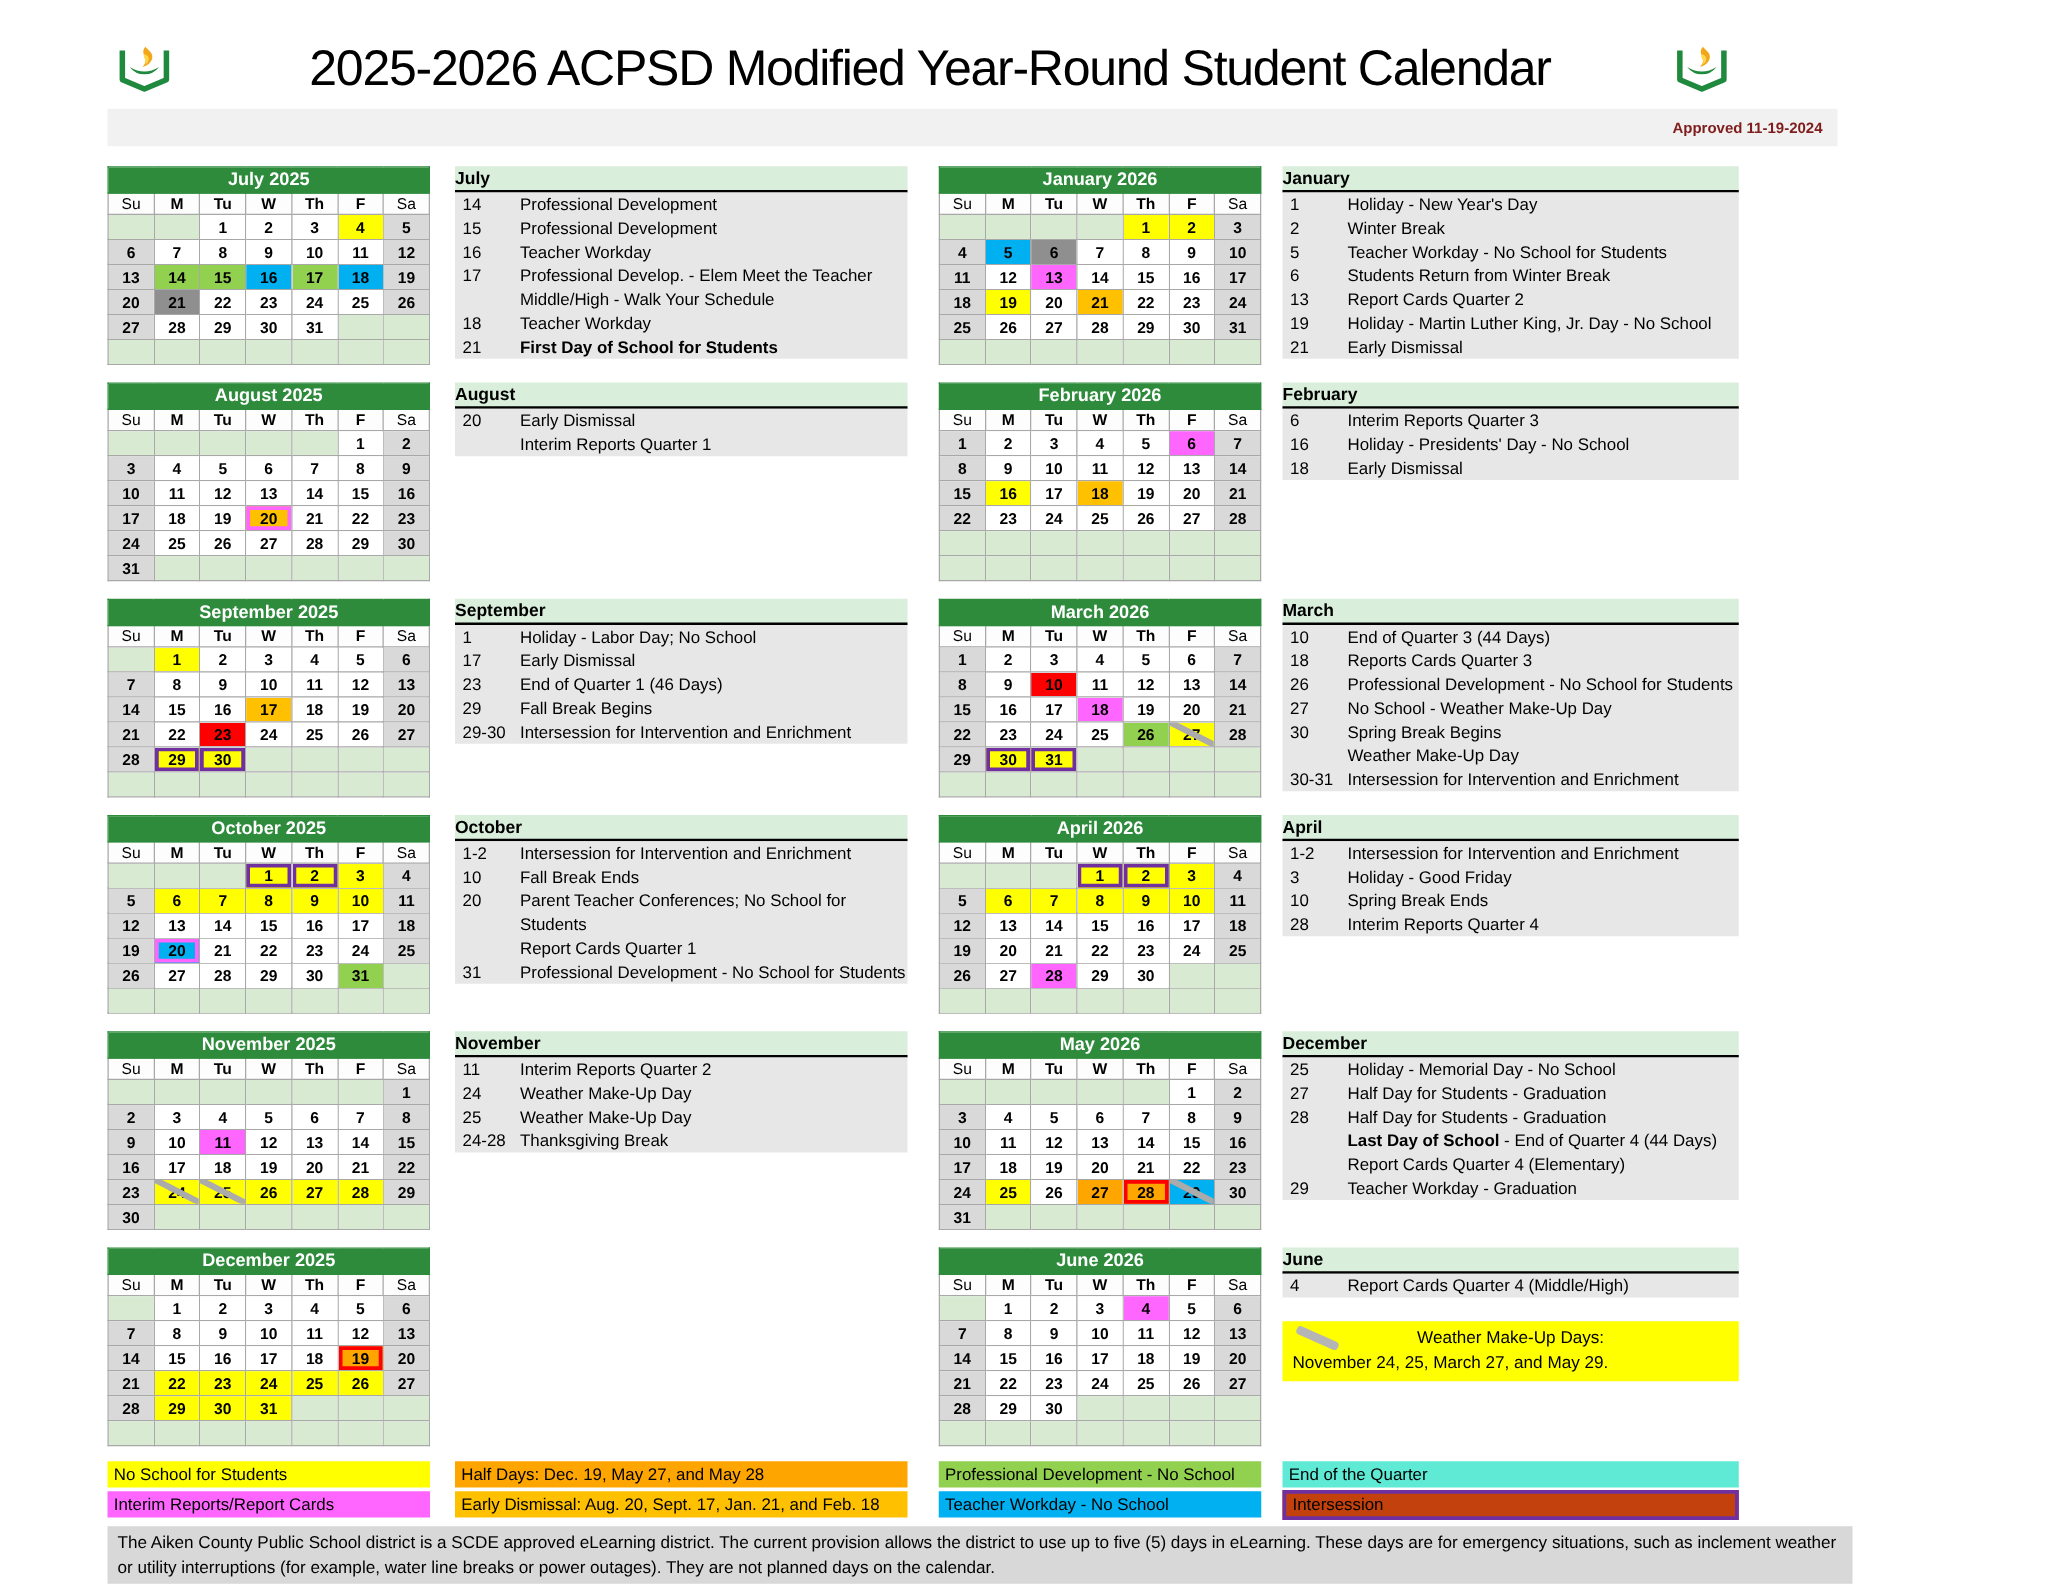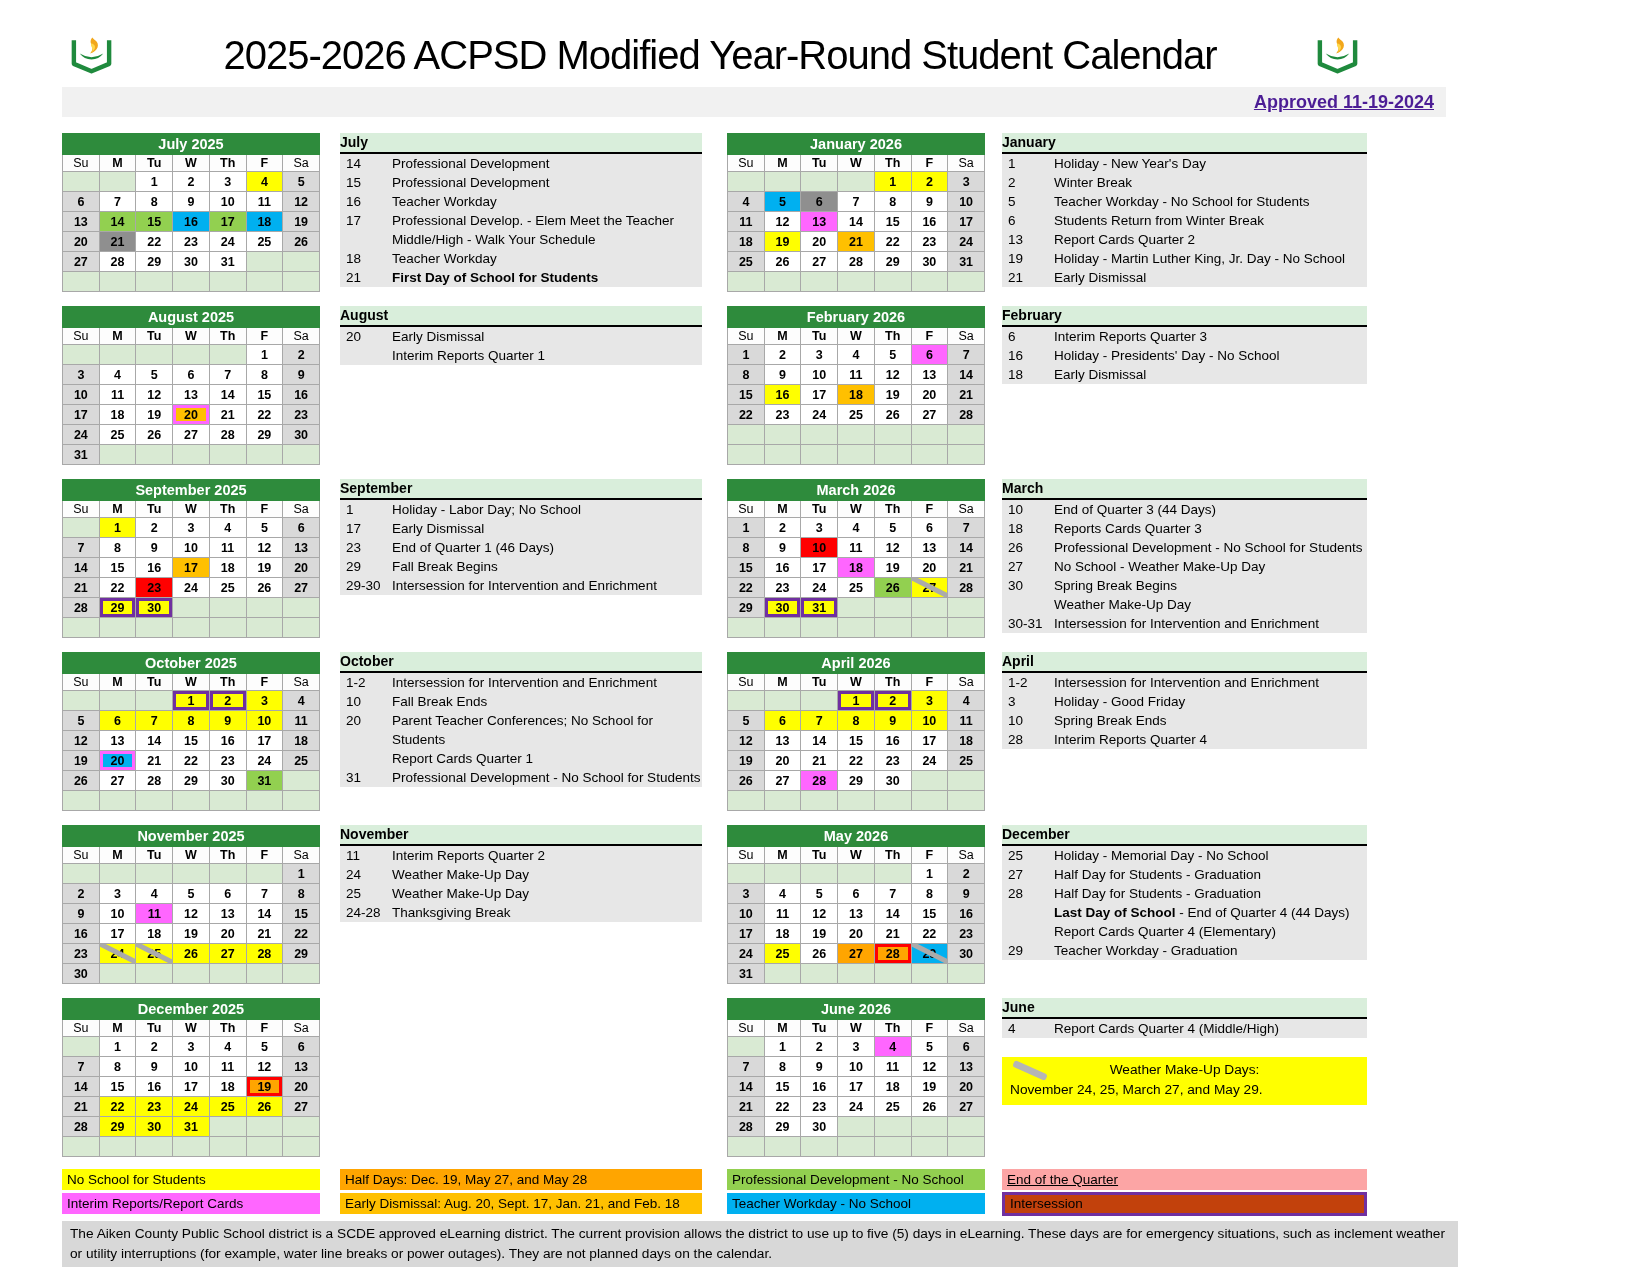--- a/index.html
+++ b/index.html
@@ -1,25 +1,25 @@
 <!DOCTYPE html>
 <html><head>
 <meta charset="utf-8">
 <style>
   html,body{margin:0;padding:0;background:#fff;}
   body{width:1650px;height:1275px;overflow:hidden;font-family:"Liberation Sans",sans-serif;color:#000;}
-  .page{width:1412px;margin-left:62px;position:relative;}
+  .page{width:1412px;margin-left:86px;position:relative;}
   
   .header{position:relative;padding-top:30px;}
   .logo{position:absolute;top:34px;width:47px;height:45px;}
   .logo.left{left:6px;}
   .logo.right{left:1252px;}
   .page-title{font-size:40px;font-weight:400;text-align:center;letter-spacing:-1px;position:relative;left:-48px;margin:0;line-height:50px;}
   .approved-band{margin-top:7px;background:#f1f1f1;height:30px;line-height:30px;text-align:right;padding-right:12px;width:1372px;}
-  .approved-band span{color:#4c1d95;font-weight:700;font-size:18px;text-decoration:underline;}
+  .approved-band span{color:#7f1d1d;font-weight:700;font-size:12px;}
   
   .months-grid{margin-top:16px;display:grid;grid-template-columns:258px 20px 362px 25px 258px 17px 365px;row-gap:14px;align-items:start;}
   table.cal{border-collapse:collapse;width:258px;table-layout:fixed;border:1px solid #7f7f7f;}
   .cal th,.cal td{border:1px solid #a8a8a8;padding:0;}
   .cal .mh{background:#2e8b3c;color:#fff;font-size:14.5px;font-weight:700;height:20px;border:1px solid #2e8b3c;text-align:center;}
   .cal tr.dh th{height:16px;font-weight:400;font-size:12.5px;background:#fdfdfd;text-align:center;}
   .cal tr.dh th.b{font-weight:700;}
   .cal td{height:19px;text-align:center;font-weight:700;font-size:12.5px;position:relative;overflow:hidden;}
   .cal td.wd{background:#fff;}
   .cal td.we{background:#d9d9d9;}
@@ -1224,21 +1224,21 @@
           <div class="wline1">Weather Make-Up Days:</div>
           <div>November 24, 25, March 27, and May 29.</div>
         </div>
       </div>
     </div>
 
   <div class="legend-grid" id="legend">
       <div class="lg" style="grid-area: 1 / 1; background: rgb(255, 255, 0);">No School for Students</div>
       <div class="lg" style="grid-area: 1 / 3; background: rgb(255, 165, 0);">Half Days: Dec. 19, May 27, and May 28</div>
       <div class="lg" style="grid-area: 1 / 5; background: rgb(146, 208, 80);">Professional Development - No School</div>
-      <div class="lg" style="grid-area: 1 / 7; background: #fca5a5; text-decoration: underline;">End of the Quarter</div>
+      <div class="lg" style="grid-area: 1 / 7; background: #5eead4;">End of the Quarter</div>
       <div class="lg" style="grid-area: 2 / 1; background: rgb(255, 102, 255);">Interim Reports/Report Cards</div>
       <div class="lg" style="grid-area: 2 / 3; background: rgb(255, 192, 0);">Early Dismissal:  Aug. 20, Sept. 17, Jan. 21, and Feb. 18</div>
       <div class="lg" style="grid-area: 2 / 5; background: rgb(0, 176, 240);">Teacher Workday - No School</div>
       <div class="lg bordered" style="grid-area: 2 / 7; background: #c2410c; border-color: rgb(112, 48, 160);">Intersession</div>
     </div>
 
   <div class="disclaimer">The Aiken County Public School district is a SCDE approved eLearning district. The current provision allows the district to use up to five (5) days in eLearning. These days are for emergency situations, such as inclement weather or utility interruptions (for example, water line breaks or power outages). They are not planned days on the calendar.</div>
 
 </div>
 

